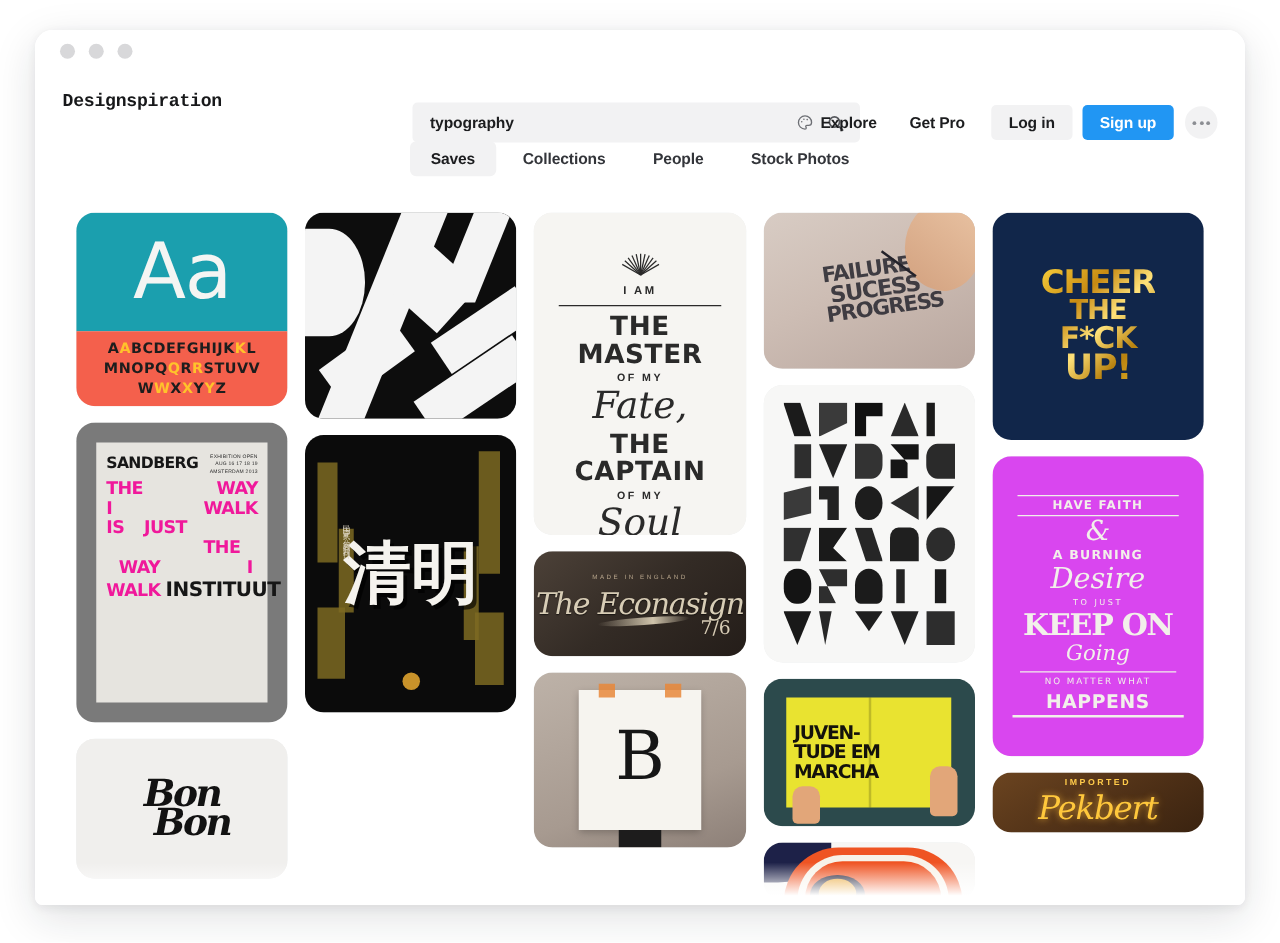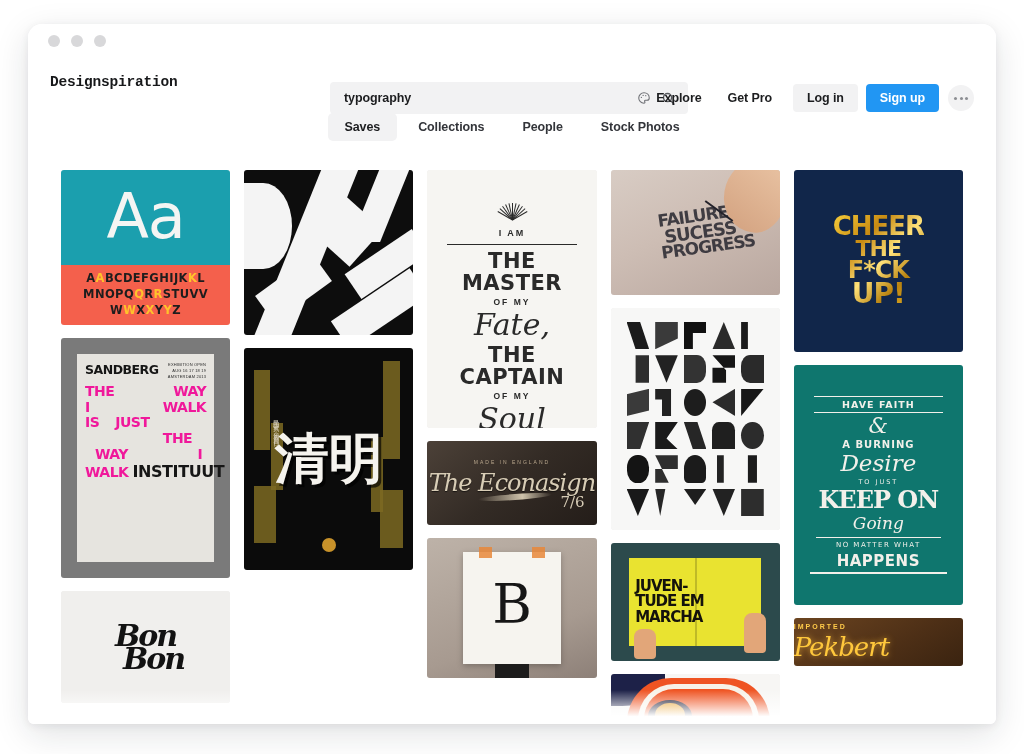--- a/index.html
+++ b/index.html
@@ -70,21 +70,21 @@
 
   
   .grid{
     position:absolute;left:0;top:146px;width:968px;height:554px;
     padding:0 33px;box-sizing:border-box;
     column-count:5;column-gap:14px;
     overflow:hidden;
   }
   .card{
     break-inside:avoid;margin-bottom:13px;width:100%;
-    border-radius:3px;overflow:hidden;position:relative;
+    border-radius:15px;overflow:hidden;position:relative;
     background:#eceded;cursor:pointer;display:block;
   }
 
   
   .fade{
     position:absolute;left:0;right:0;bottom:0;height:34px;
     background:linear-gradient(to bottom,rgba(255,255,255,0) 0%,#fff 78%);
     pointer-events:none;
   }
 
@@ -194,21 +194,21 @@
   
   .jv{background:#2c4a4c;display:flex;align-items:center;justify-content:center;position:relative;}
   .jv .book{background:#e9e330;width:78%;height:74%;display:flex;flex-direction:column;justify-content:center;padding:4px 6px;box-sizing:border-box;position:relative;}
   .jv .book .spine{position:absolute;left:50%;top:0;bottom:0;width:2px;background:rgba(0,0,0,.18);}
   .jv .book div{font-family:"DejaVu Sans",sans-serif;font-weight:bold;color:#14120c;font-size:15px;line-height:1.02;letter-spacing:-1px;}
   .jv .hand{position:absolute;bottom:2px;width:22px;height:30px;background:#e2a679;border-radius:8px 8px 4px 4px;}
   .jv .hand.l{left:14%;}
   .jv .hand.r{right:8%;height:40px;bottom:8px;}
 
   
-  .cb{background:#0f766e;padding:10px 8px;box-sizing:border-box;text-align:center;color:#f2f0ea;font-family:"DejaVu Sans",sans-serif;display:flex;flex-direction:column;justify-content:center;gap:3px;}
+  .cb{background:#d946ef;padding:10px 8px;box-sizing:border-box;text-align:center;color:#f2f0ea;font-family:"DejaVu Sans",sans-serif;display:flex;flex-direction:column;justify-content:center;gap:3px;}
   .cb .banner{font-size:9.5px;font-weight:bold;letter-spacing:1px;border-top:1px solid #f2f0ea;border-bottom:1px solid #f2f0ea;padding:2px 0;margin:0 12px;}
   .cb .amp{font-family:"DejaVu Serif",serif;font-style:italic;font-size:22px;line-height:.9;}
   .cb .l2{font-size:10px;letter-spacing:1px;font-weight:bold;}
   .cb .desire{font-family:"DejaVu Serif",serif;font-style:italic;font-size:23px;line-height:.95;}
   .cb .tojust{font-size:6.5px;letter-spacing:2px;}
   .cb .keep{font-size:24px;font-weight:bold;letter-spacing:-1px;line-height:.95;font-family:"DejaVu Serif",serif;}
   .cb .going{font-family:"DejaVu Serif",serif;font-style:italic;font-size:17px;line-height:1;}
   .cb .nmw{font-size:7px;letter-spacing:1.5px;border-top:1px solid #f2f0ea;padding-top:3px;margin:2px 14px 0;}
   .cb .hap{font-size:15px;font-weight:bold;letter-spacing:.5px;border-bottom:2px solid #f2f0ea;padding-bottom:2px;margin:0 8px;}
 
@@ -216,21 +216,21 @@
   .bb{background:#f0efed;display:flex;align-items:center;justify-content:center;}
   .bb .t{font-family:"DejaVu Serif",serif;font-style:italic;font-weight:bold;color:#121212;font-size:30px;line-height:.78;text-align:center;letter-spacing:-2px;}
   .bb .t span{display:block;}
   .bb .t .two{margin-left:16px;}
 
   
   .os{background:#f7f6f4;position:relative;overflow:hidden;}
   .os .blob{position:absolute;}
 
   
-  .np{background:linear-gradient(150deg,#6b4420,#4d2f16 60%,#3a2310);display:flex;flex-direction:column;align-items:flex-start;justify-content:center;gap:2px;}
+  .np{background:linear-gradient(150deg,#6b4420,#4d2f16 60%,#3a2310);display:flex;flex-direction:column;align-items:center;justify-content:center;gap:2px;}
   .np .imp{font-size:7px;letter-spacing:2px;color:#ffcb4a;font-weight:bold;}
   .np .nm{font-family:"DejaVu Serif",serif;font-style:italic;font-size:26px;color:#ffc83c;text-shadow:0 0 6px rgba(255,190,60,.75);letter-spacing:-1px;}
 </style>
 </head>
 <body>
 
 <div id="stage">
   <div class="window">
 
     <div class="titlebar">

